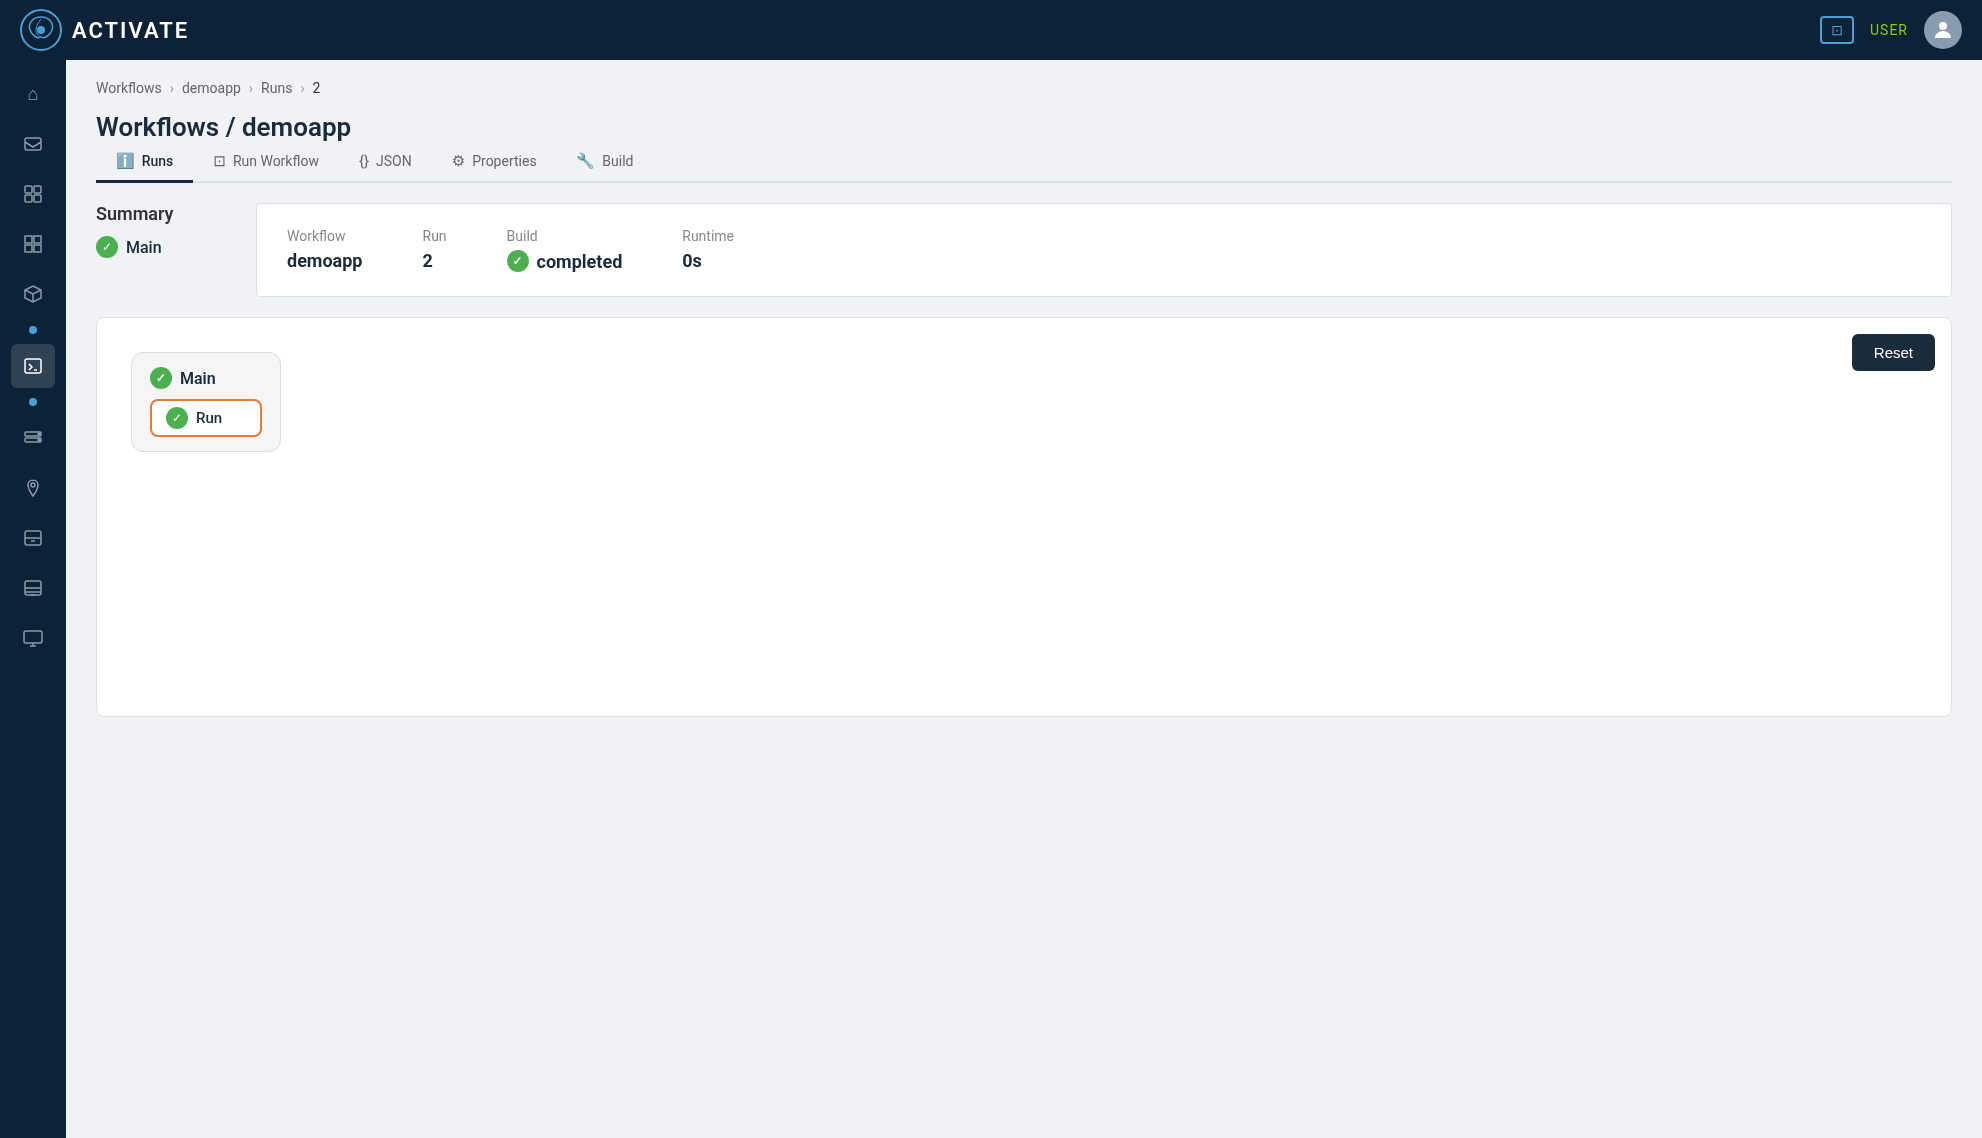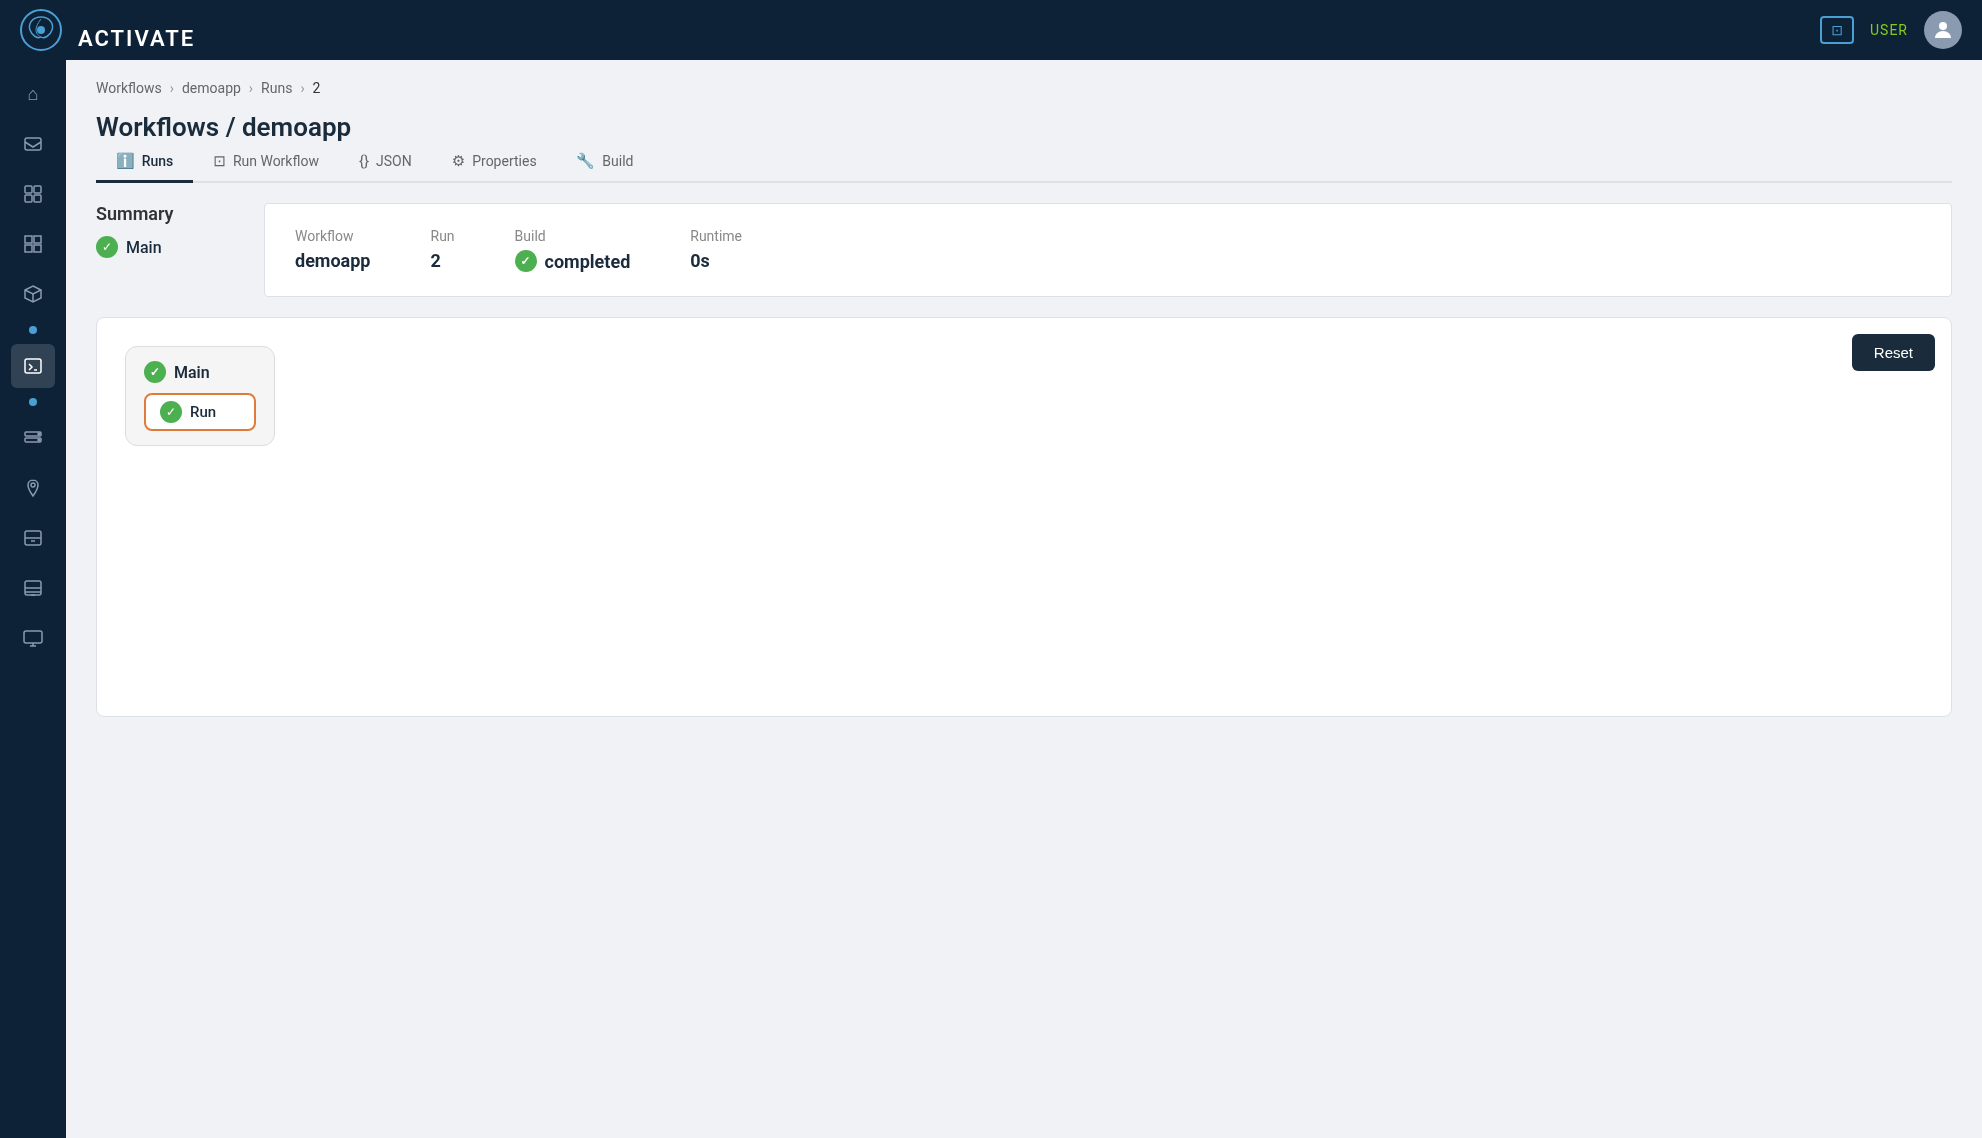--- a/index.html
+++ b/index.html
@@ -10,22 +10,22 @@
       background: #0d2137;
       height: 60px;
       display: flex;
       align-items: center;
       justify-content: space-between;
       padding: 0 20px;
       flex-shrink: 0;
     }
     .header-left {
       display: flex;
-      align-items: flex-end;
-      gap: 16px;
+      align-items: center;
+      gap: 10px;
     }
     .logo-icon {
       width: 42px;
       height: 42px;
     }
     .header-title {
       color: white;
       font-size: 22px;
       font-weight: 600;
       letter-spacing: 2px;
@@ -157,21 +157,21 @@
     .tab.active {
       color: #1a2b3c;
       border-bottom: 3px solid #1a2b3c;
       font-weight: 500;
     }
     .tab-icon { font-size: 15px; }
 
     
     .summary-section {
       display: flex;
-      gap: 28px;
+      gap: 20px;
       margin-bottom: 20px;
       margin-top: 15px;
     }
     .summary-left {
       display: flex;
       flex-direction: column;
       align-items: flex-start;
       min-width: 140px;
     }
     .summary-title {
@@ -228,21 +228,21 @@
       display: flex;
       align-items: center;
       gap: 8px;
     }
 
     
     .flow-card {
       background: white;
       border-radius: 8px;
       border: 1px solid #dde1e7;
-      padding: 8px;
+      padding: 14px;
       min-height: 400px;
       position: relative;
     }
     .reset-btn {
       position: absolute;
       top: 16px;
       right: 16px;
       background: #1a2b3c;
       color: white;
       border: none;

